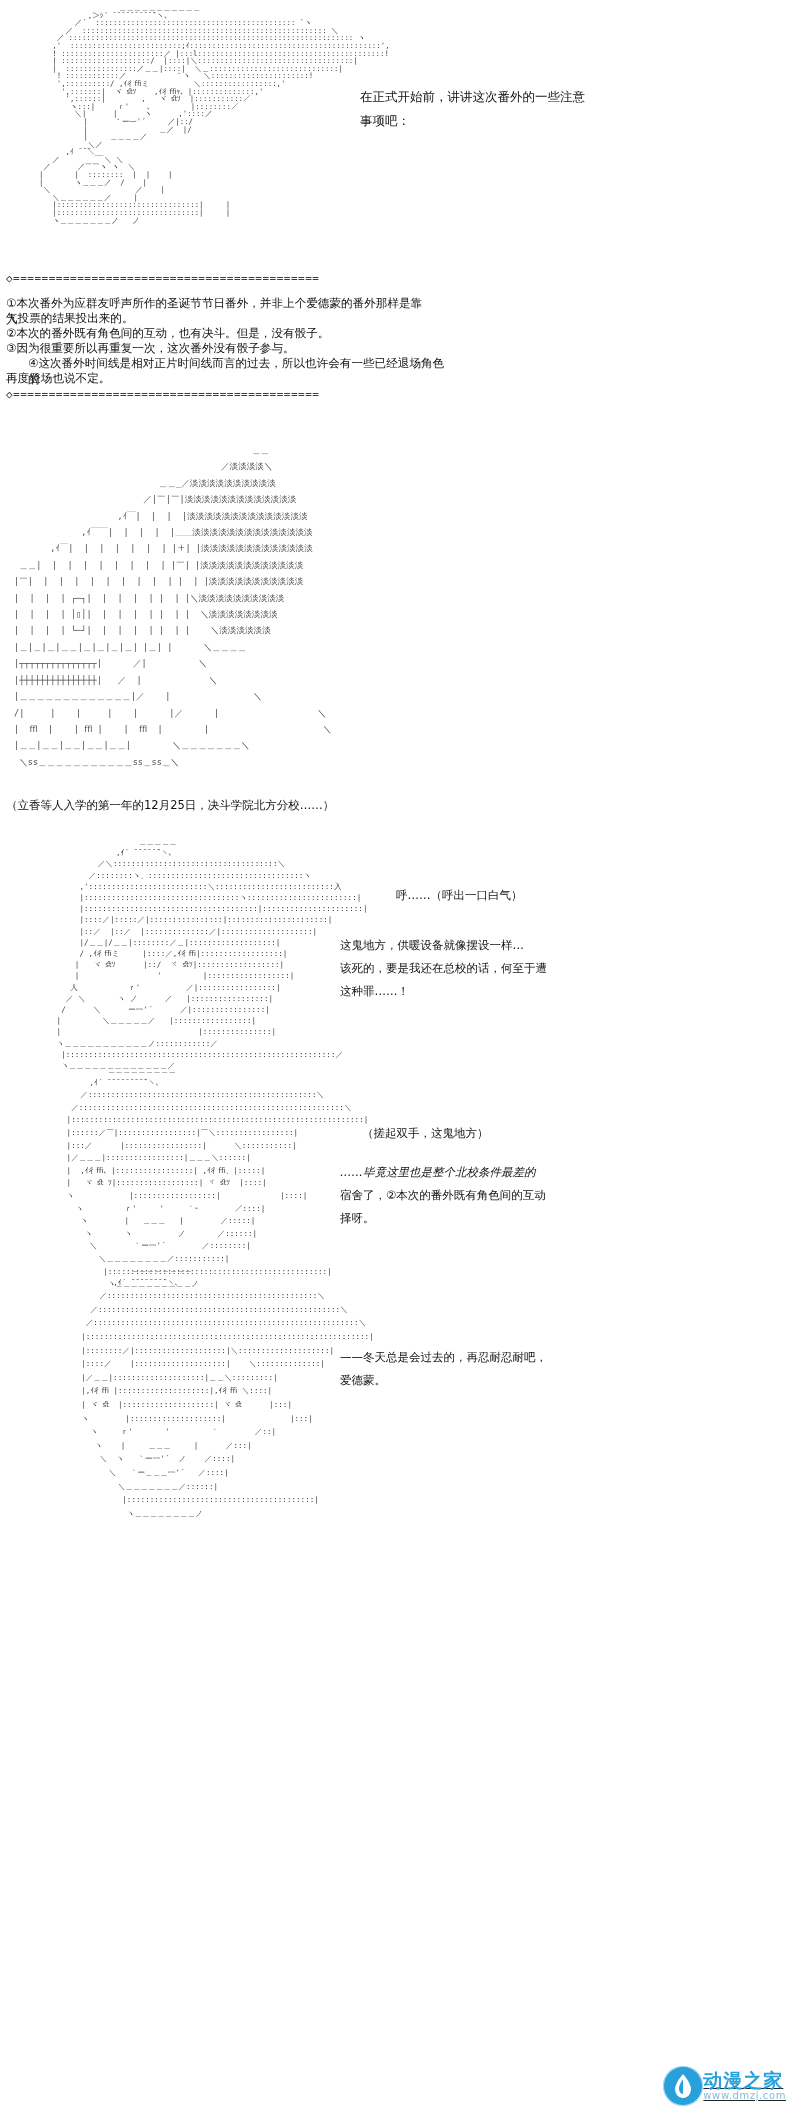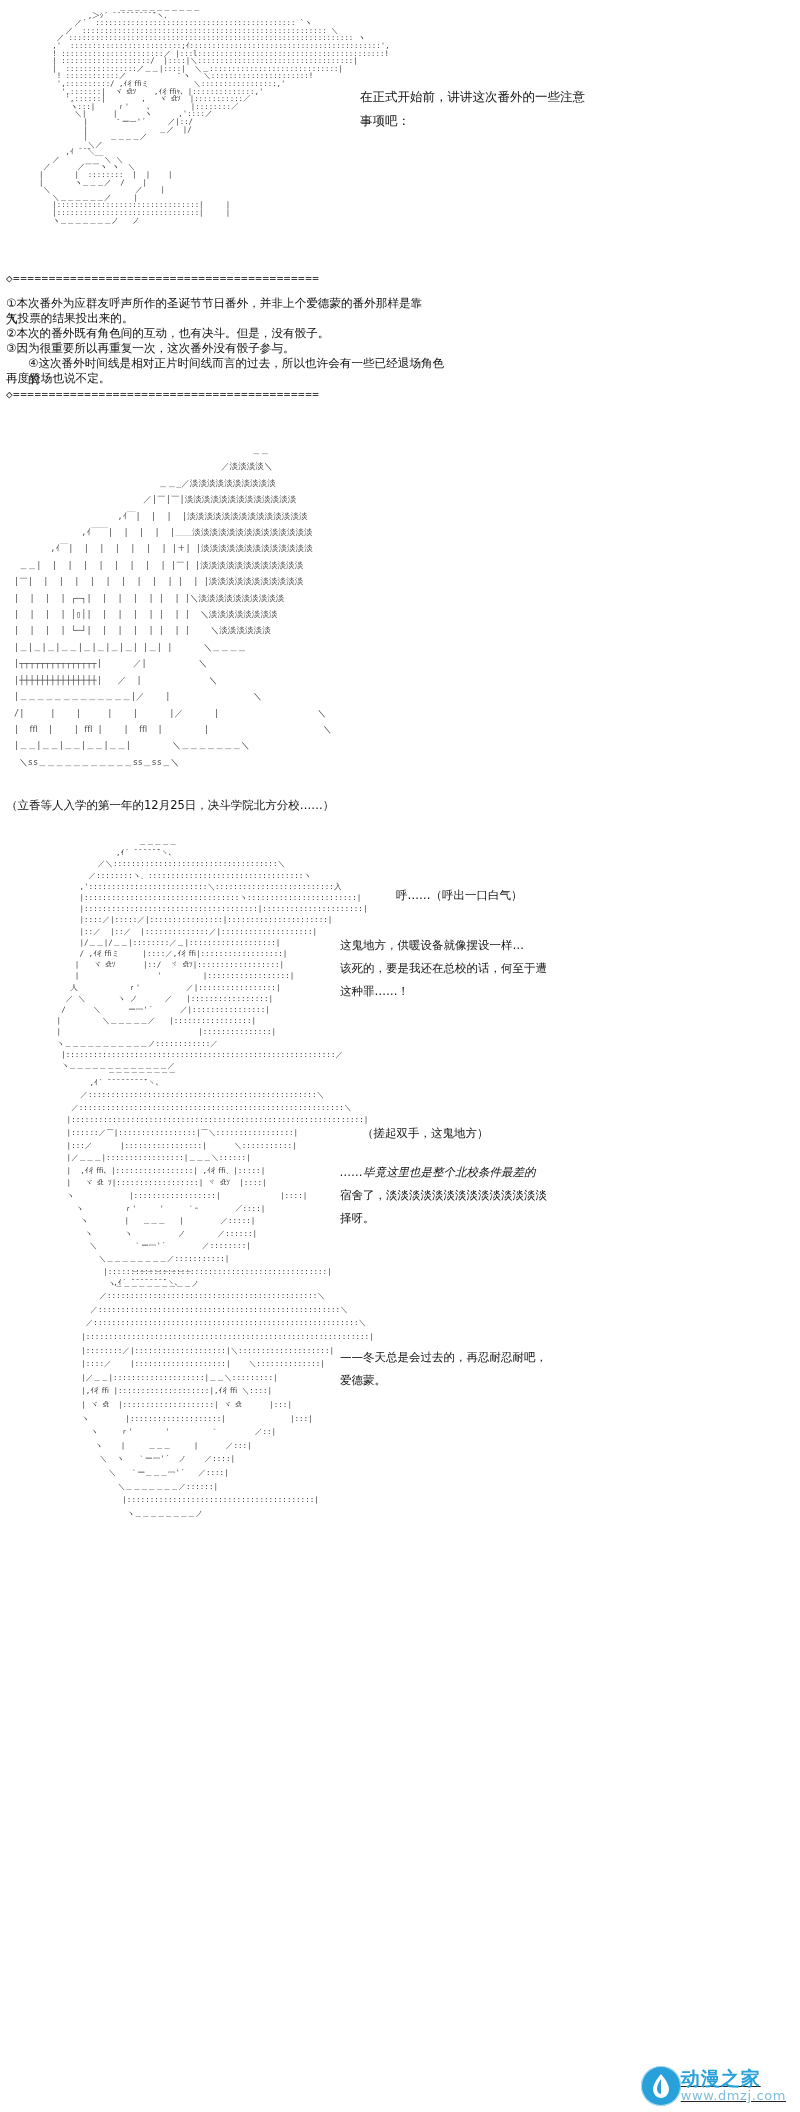--- a/index.html
+++ b/index.html
@@ -94,21 +94,21 @@
   .wm-text { line-height: 1.05; }
   .wm-name {
     font-family: "DejaVu Sans", "Liberation Sans", sans-serif;
     font-size: 19px;
     font-weight: bold;
     color: #1d9bd9;
     letter-spacing: 1px;
   }
   .wm-url {
     font-family: "DejaVu Sans", "Liberation Sans", sans-serif;
-    font-size: 13px;
+    font-size: 10px;
     color: #7ab9d8;
     letter-spacing: .6px;
   }
 </style>
 </head>
 <body>
 
 <div class="page">
 
   <div class="aa" style="left:30px; top:4px; font-size:7.4px; line-height:7.6px;">                    ＿＿＿＿＿＿＿＿＿＿＿
@@ -219,21 +219,21 @@
    ヽ         ｒ'     '     ｀ｰ        ／::::|
     ヽ        |   ＿＿＿   |        ／:::::|
      ヽ       ヽ          ノ       ／::::::|
       ＼        ｀ー一'´        ／::::::::|
         ＼＿＿＿＿＿＿＿＿／:::::::::::|
          |::::::::::::::::::::::::::::::::::::::::::::::::|
           ヽ＿＿＿＿＿＿＿＿＿＿ノ</div>
 
   <div class="txt small" style="left:362px; top:1124px;">（搓起双手，这鬼地方）</div>
   <div class="txt small" style="left:340px; top:1163px;font-style:italic;">……毕竟这里也是整个北校条件最差的</div>
-  <div class="txt small" style="left:340px; top:1186px;">宿舍了，淡淡淡淡淡淡淡淡淡淡淡淡淡淡</div>
+  <div class="txt small" style="left:340px; top:1186px;">宿舍了，②本次的番外既有角色间的互动</div>
   <div class="txt small" style="left:340px; top:1209px;">择呀。</div>
 
   <div class="aa" style="left:72px; top:1262px; font-size:7.6px; line-height:13.6px;">             ＿＿＿＿＿＿＿＿
          ,ｲ´ ̄ ̄ ̄ ̄ ̄ ̄ ̄ ̄`ヽ、
       ／::::::::::::::::::::::::::::::::::::::::::::::＼
     ／:::::::::::::::::::::::::::::::::::::::::::::::::::::＼
    ／::::::::::::::::::::::::::::::::::::::::::::::::::::::::::＼
   |::::::::::::::::::::::::::::::::::::::::::::::::::::::::::::::|
   |::::::::／|::::::::::::::::::::|＼::::::::::::::::::::|
   |::::／    |::::::::::::::::::::|    ＼::::::::::::::|

